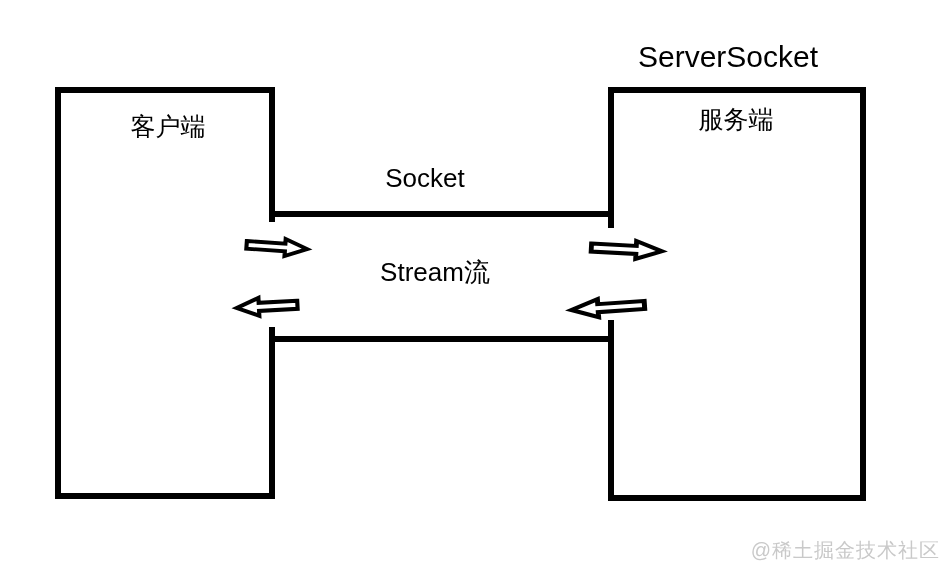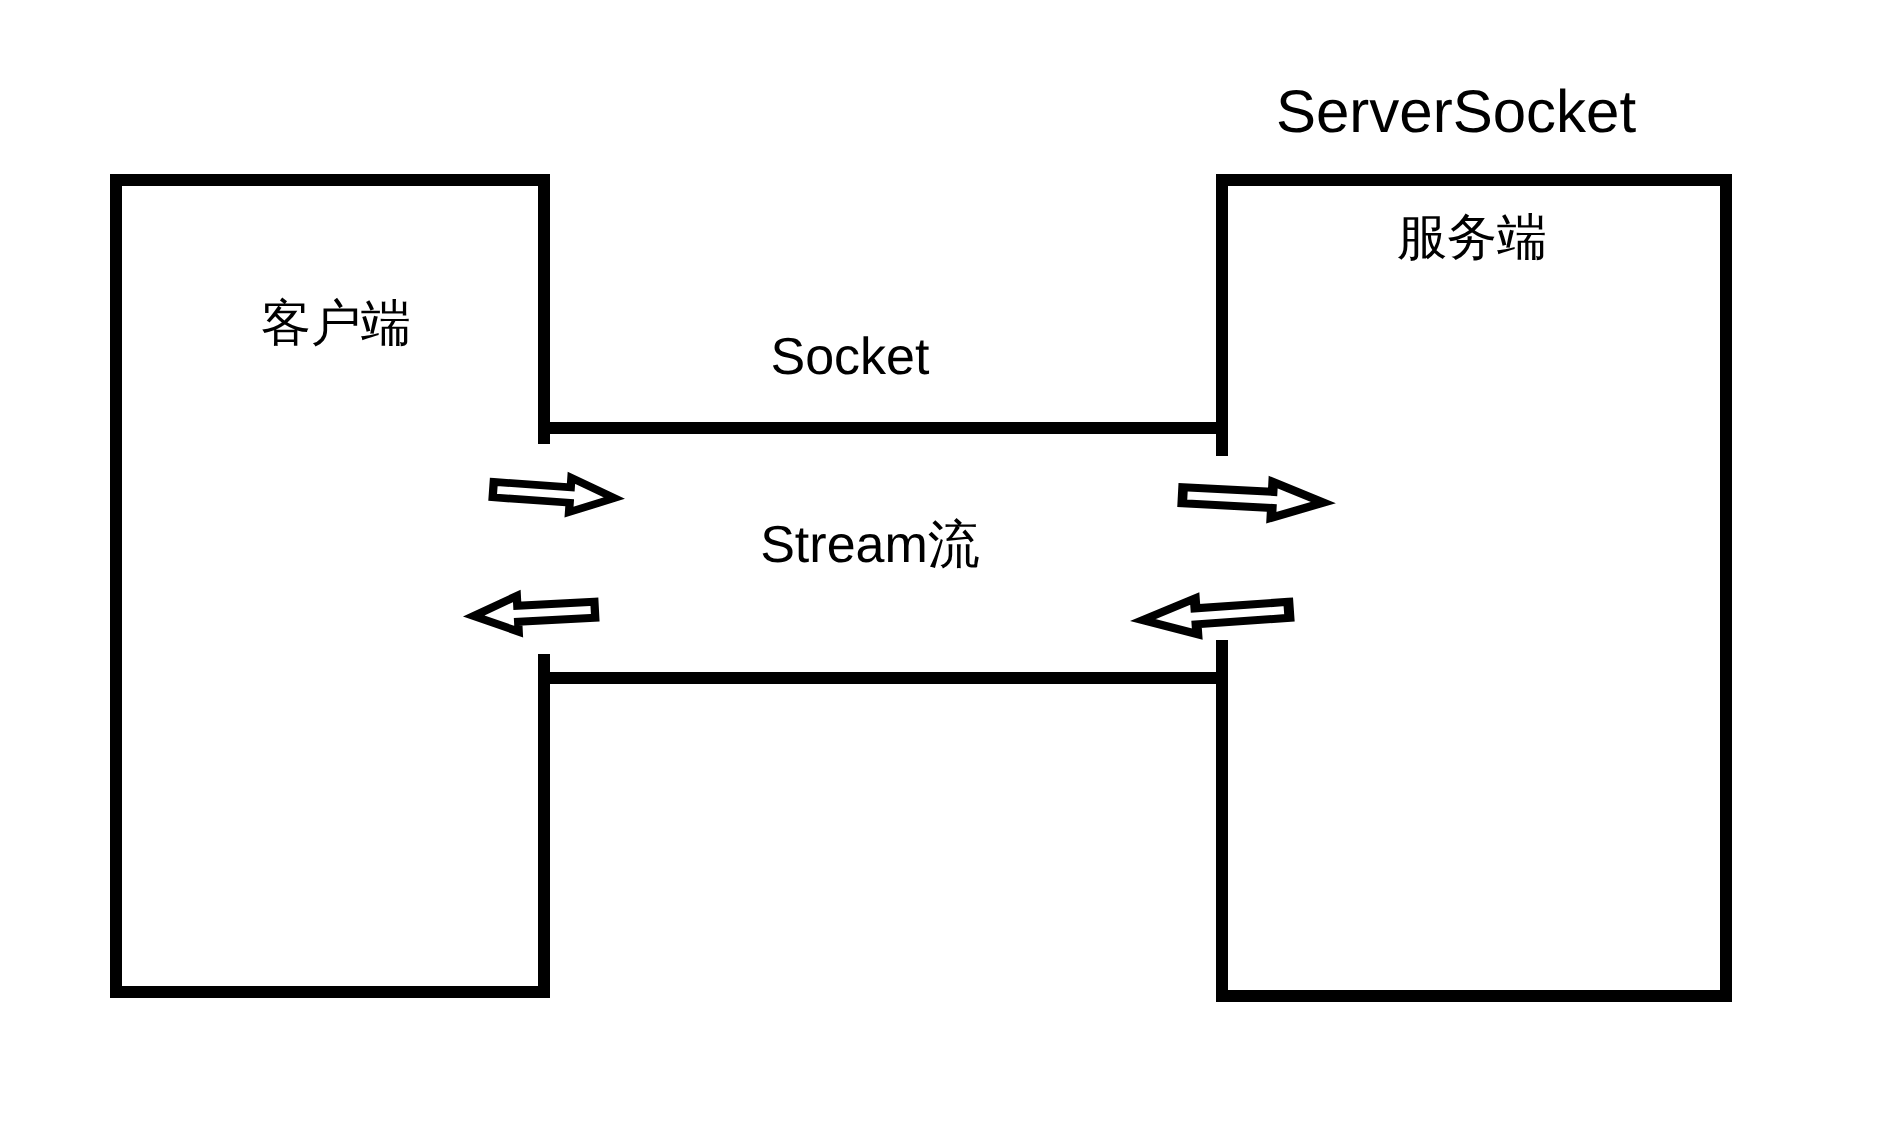--- a/index.html
+++ b/index.html
@@ -46,21 +46,21 @@
   .stream-line { left: 269px; top: 336px; width: 345px; }
   
   .label {
     position: absolute;
     color: var(--stroke);
     white-space: nowrap;
     line-height: 1.05;
     transform: translateX(-50%);
     z-index: 3;
   }
-  .client-label       { left: 168px; top: 113px; font-size: 25px; margin-top: 36px; }
+  .client-label       { left: 168px; top: 113px; font-size: 25px; }
   .server-label       { left: 736px; top: 106px; font-size: 25px; text-align: right; }
   .serversocket-label { left: 728px; top: 41px;  font-size: 30px; }
   .socket-label       { left: 425px; top: 165px; font-size: 26px; }
   .stream-label       { left: 435px; top: 259px; font-size: 26px; }
   
   .arrow { position: absolute; z-index: 4; }
   .arrow svg { display: block; width: 100%; height: 100%; overflow: visible; }
   .arrow.dir-left svg { transform: scaleX(-1); }
   .arrow-1 { left: 242px; top: 234px; width: 68px; height: 24px; transform: rotate(4deg); }
   .arrow-2 { left: 586px; top: 236px; width: 79px; height: 25px; transform: rotate(3deg); }
@@ -117,14 +117,15 @@
     <svg viewBox="0 0 74 28" preserveAspectRatio="none" aria-hidden="true">
       <polygon points="5,10.5 47,10.5 47,5 71,15 47,25 47,19.5 5,19.5"></polygon>
     </svg>
   </div>
   <div class="arrow arrow-4 dir-left">
     <svg viewBox="0 0 74 28" preserveAspectRatio="none" aria-hidden="true">
       <polygon points="5,10.5 47,10.5 47,5 71,15 47,25 47,19.5 5,19.5"></polygon>
     </svg>
   </div>
 
+  <div class="watermark">@稀土掘金技术社区</div>
 
 </div>
 
 </body></html>

